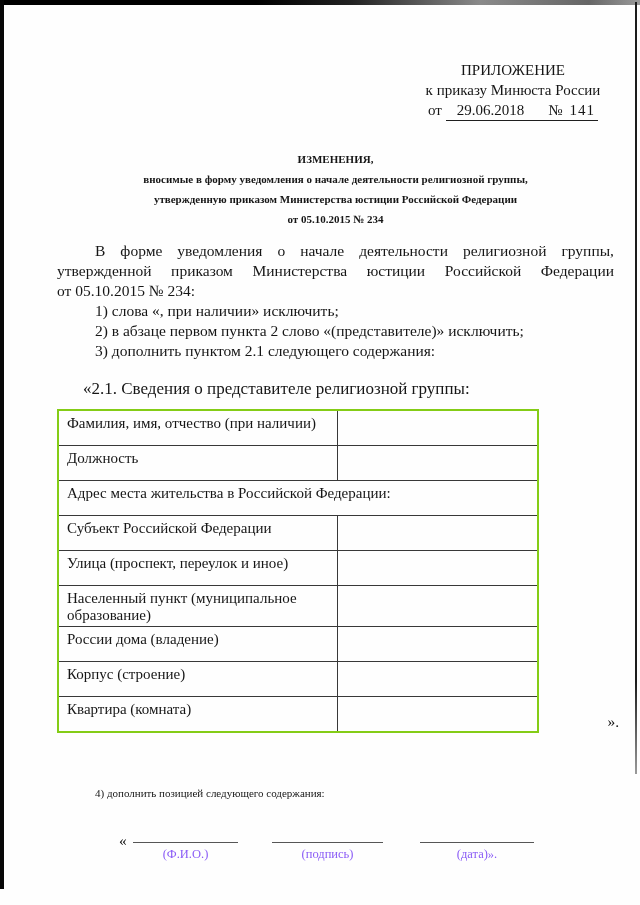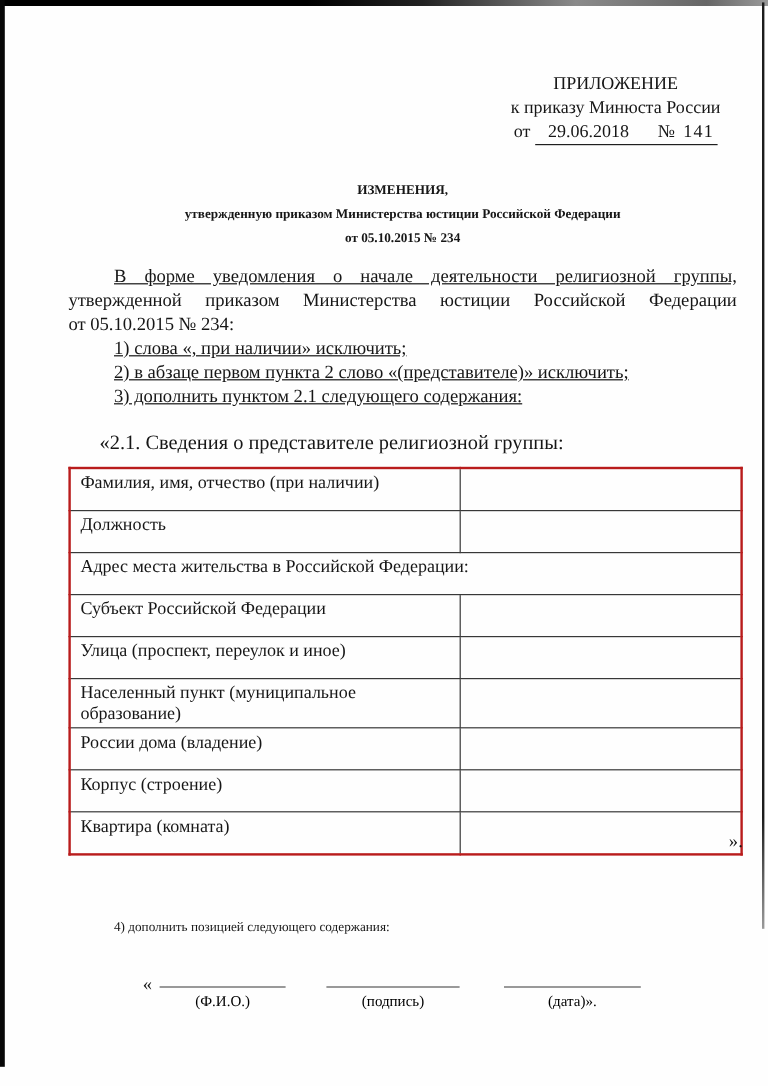--- a/index.html
+++ b/index.html
@@ -26,45 +26,45 @@
     padding:0 3px;white-space:nowrap;}
   .appendix .date-val{margin:0 4px 0 8px;}
   .appendix .num-sign{margin-left:20px;}
   .appendix .num-val{margin-left:7px;letter-spacing:1px;}
 
   .doc-title{margin-top:28px;text-align:center;font-weight:700;
     font-size:11px;line-height:20px;}
 
   .body-text{margin-top:12px;font-size:15.5px;line-height:20px;}
   .jline{text-align:justify;text-align-last:justify;}
-  .first-indent{text-indent:38px;text-decoration:underline;}
+  .first-indent{text-indent:38px;}
   p{margin:0;}
 
   .clause{margin-top:18px;text-indent:26px;font-size:17px;line-height:20px;}
 
   .table-wrap{position:relative;margin-top:10px;width:482px;}
-  table.details{border-collapse:collapse;width:562px;border:2px solid #b91c1c;}
+  table.details{border-collapse:collapse;width:482px;border:2px solid #84cc16;}
   table.details td{
     border:1.4px solid #383838;
     vertical-align:top;
     font-size:15px;line-height:17px;
     padding:4px 4px 2px 8px;
     height:28px;
   }
   td.span-cell{height:24px;}
   .close-quote{position:absolute;right:-80px;bottom:2px;font-size:15.5px;}
 
   .item4{margin-top:50px;font-size:11px;line-height:20px;text-indent:38px;}
 
   .sig-block{margin-top:26px;display:flex;align-items:flex-start;font-size:15.5px;}
   .sig-quote{margin-left:62px;width:14px;transform:translateY(3px);}
   .sig-col{display:flex;flex-direction:column;}
   .sig-col .line{height:13px;border-bottom:1.4px solid #565656;}
   .sig-col .lab{text-align:center;font-size:12.5px;line-height:17px;
-    padding-top:3px;color:#000000;}
+    padding-top:3px;color:#8b5cf6;}
   .sig-col.c1{width:105px;}
   .sig-col.c2{width:111px;margin-left:34px;}
   .sig-col.c3{width:114px;margin-left:37px;}
 </style>
 </head>
 <body>
 
 <div class="page">
   <div class="edge-top"></div>
   <div class="edge-left"></div>
@@ -76,20 +76,21 @@
       <div>ПРИЛОЖЕНИЕ</div>
       <div>к приказу Минюста России</div>
       <div>
         <span>от</span>
         <span class="filled"><span class="date-val">29.06.2018</span><span class="num-sign">№</span><span class="num-val">141</span></span>
       </div>
     </div>
 
     <div class="doc-title">
       <div>ИЗМЕНЕНИЯ,</div>
+      <div>вносимые в форму уведомления о начале деятельности религиозной группы,</div>
       <div>утвержденную приказом Министерства юстиции Российской Федерации</div>
       <div>от 05.10.2015 № 234</div>
     </div>
 
     <div class="body-text">
       <div class="jline first-indent">В форме уведомления о начале деятельности религиозной группы,</div>
       <div class="jline">утвержденной приказом Министерства юстиции Российской Федерации</div>
       <div>от 05.10.2015 № 234:</div>
       <p class="first-indent">1) слова «, при наличии» исключить;</p>
       <p class="first-indent">2) в абзаце первом пункта 2 слово «(представителе)» исключить;</p>

